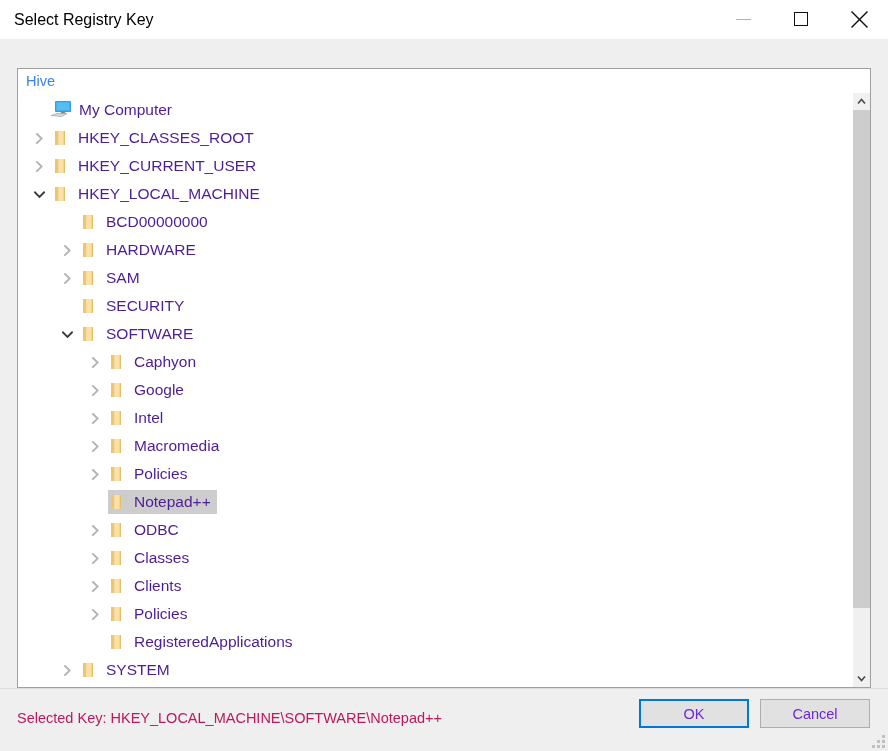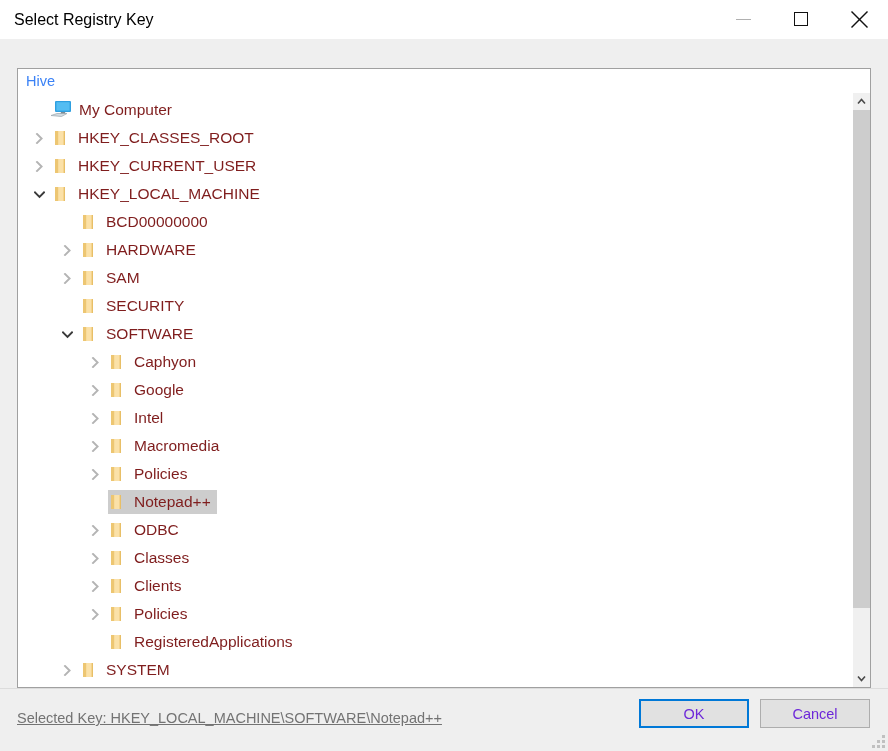--- a/index.html
+++ b/index.html
@@ -165,21 +165,21 @@
   }
   .computer-icon {
     flex: 0 0 auto;
     width: 22px;
     height: 20px;
     margin-right: 7px;
     display: block;
   }
   .node-label {
     font-size: 15.5px;
-    color: #7f1d1d;
+    color: #4c1d95;
     line-height: 20px;
   }
 
   
   .lvl0 { padding-left: 6px; }
   .lvl1 { padding-left: 8px; text-align: right; }
   .lvl2 { padding-left: 36px; align-items: center; }
   .lvl3 { padding-left: 64px; }
 
   
@@ -220,24 +220,23 @@
     height: 62px;
     position: relative;
     background: #efefef;
     border-top: 1px solid #dcdcdc;
   }
   .selected-key {
     position: absolute;
     left: 17px;
     top: 19px;
     font-size: 14.5px;
-    color: #737373;
+    color: #be185d;
     line-height: 20px;
     white-space: nowrap;
-    text-decoration: underline;
   }
   .btn {
     position: absolute;
     top: 10px;
     height: 29px;
     box-sizing: border-box;
     background: #e1e1e1;
     border: 1px solid #adadad;
     font-family: "Liberation Sans", sans-serif;
     font-size: 14.5px;

